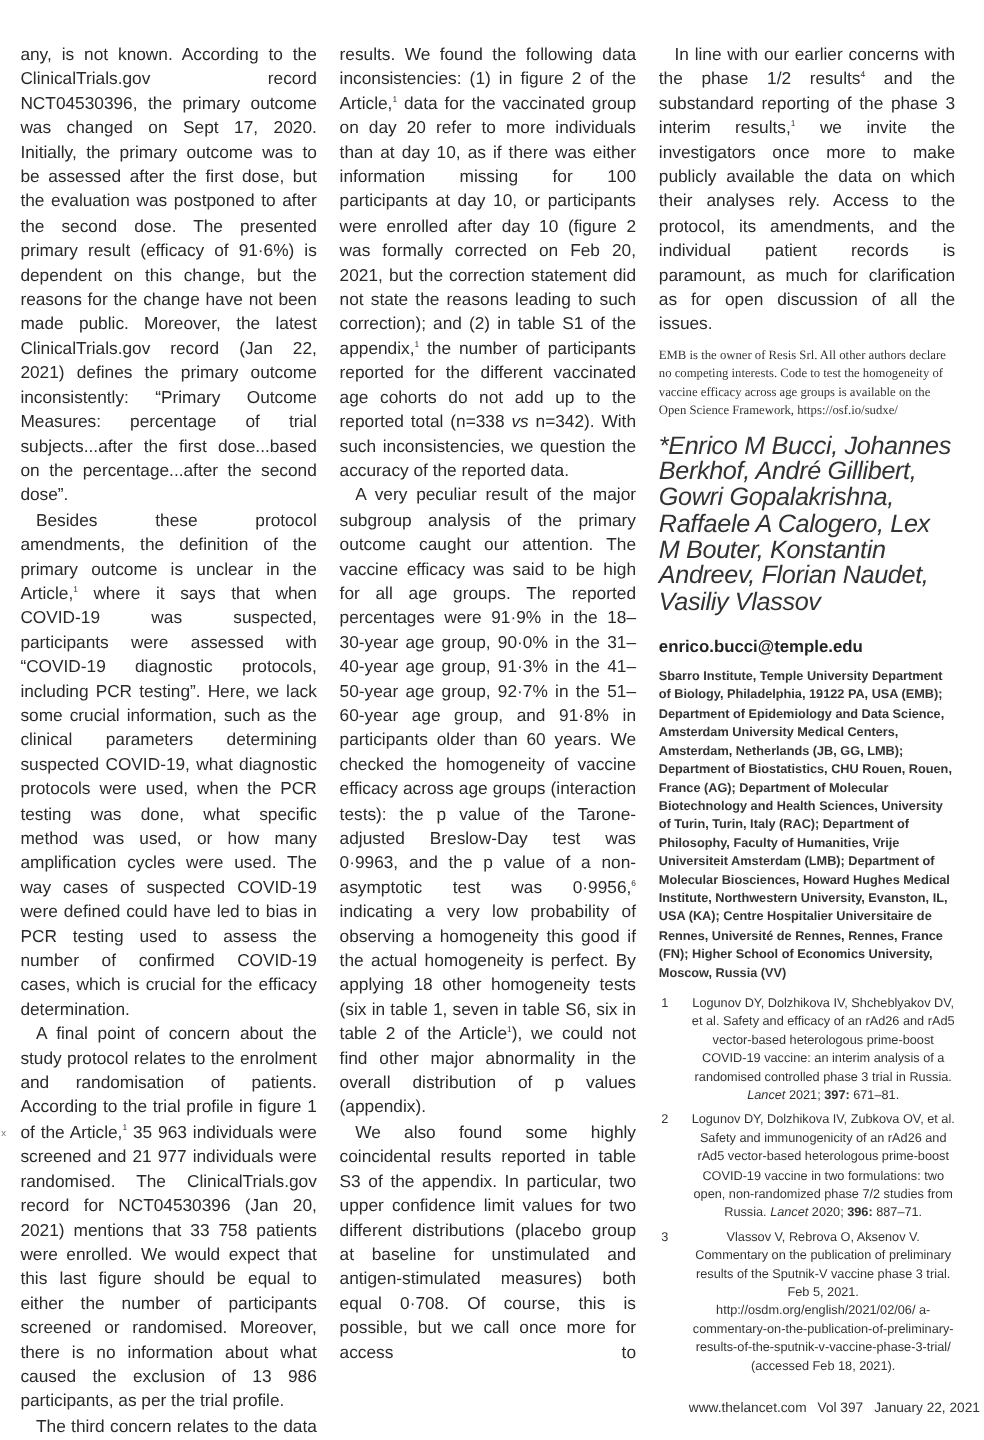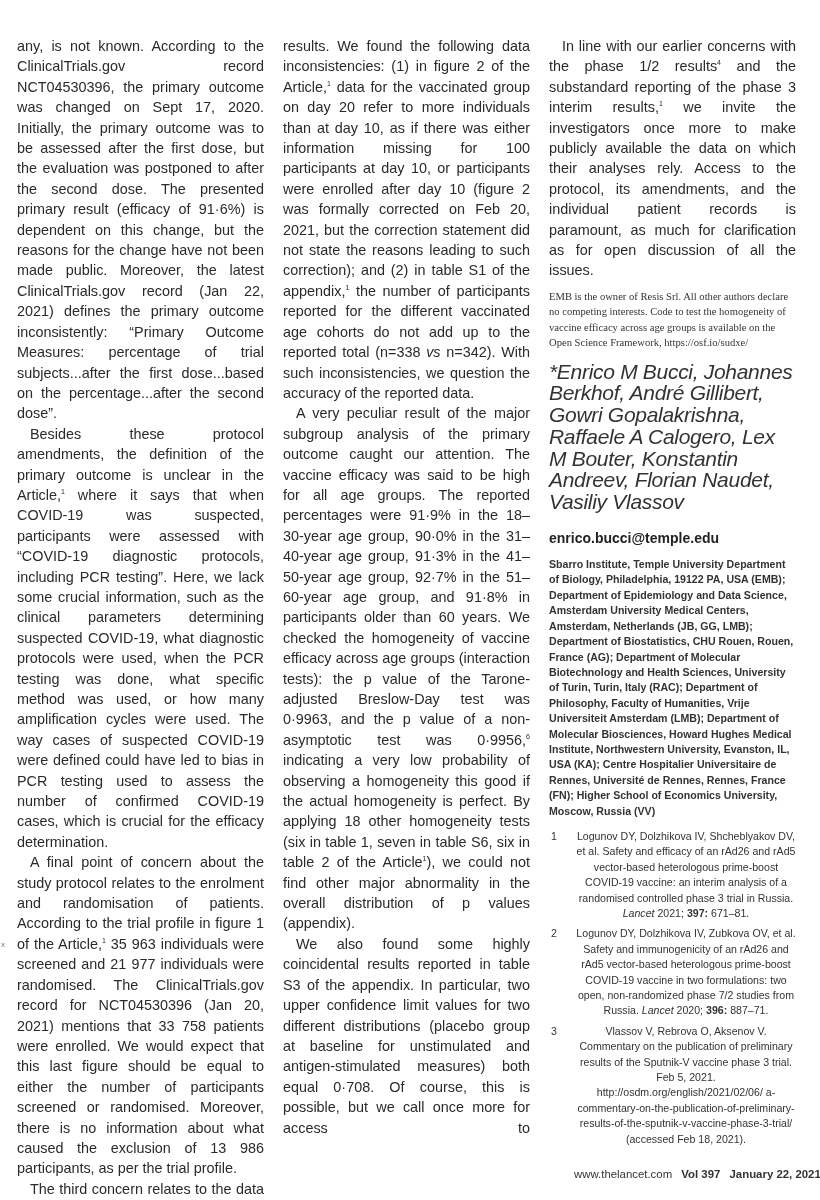--- a/index.html
+++ b/index.html
@@ -19,21 +19,21 @@
              color: #333; font-family: "Liberation Sans", sans-serif; letter-spacing: -0.3px; }
   .email { font-weight: bold; font-size: 14px; line-height: 18px; margin-top: 16px; color: #222; }
   .affil { margin-top: 10px; font-weight: bold; }
   .refs { margin-top: 10px; }
   .ref { display: flex; font-size: 10.6px; line-height: 15.4px; color: #333; margin-bottom: 5px; }
   .ref-num { width: 25px; flex: none; padding-left: 2px; }
   .ref-text { flex: 1; word-break: break-word; text-align: center; }
   .ref-text i { font-style: italic; }
   .ref-text b { font-weight: bold; }
   .footer { position: absolute; left: 574px; top: 1168px; font-size: 11.4px; color: #333; white-space: nowrap; }
-  .footer b { font-weight: bold; margin-left: 6px; }
+  .footer b { font-weight: normal; margin-left: 6px; }
   .margin-mark { position: absolute; left: 1px; top: 940px; font-size: 8px; color: #777; }
   .italic { font-style: italic; }
 </style>
 </head>
 <body>
 
 <div class="margin-mark">x</div>
 
 <div class="col body-text" id="col1">
   <p>any, is not known. According to the ClinicalTrials.gov record NCT04530396, the primary outcome was changed on Sept 17, 2020. Initially, the primary outcome was to be assessed after the first dose, but the evaluation was postponed to after the second dose. The presented primary result (efficacy of 91·6%) is dependent on this change, but the reasons for the change have not been made public. Moreover, the latest ClinicalTrials.gov record (Jan 22, 2021) defines the primary outcome inconsistently: “Primary Outcome Measures: percentage of trial subjects...after the first dose...based on the percentage...after the second dose”.</p>

